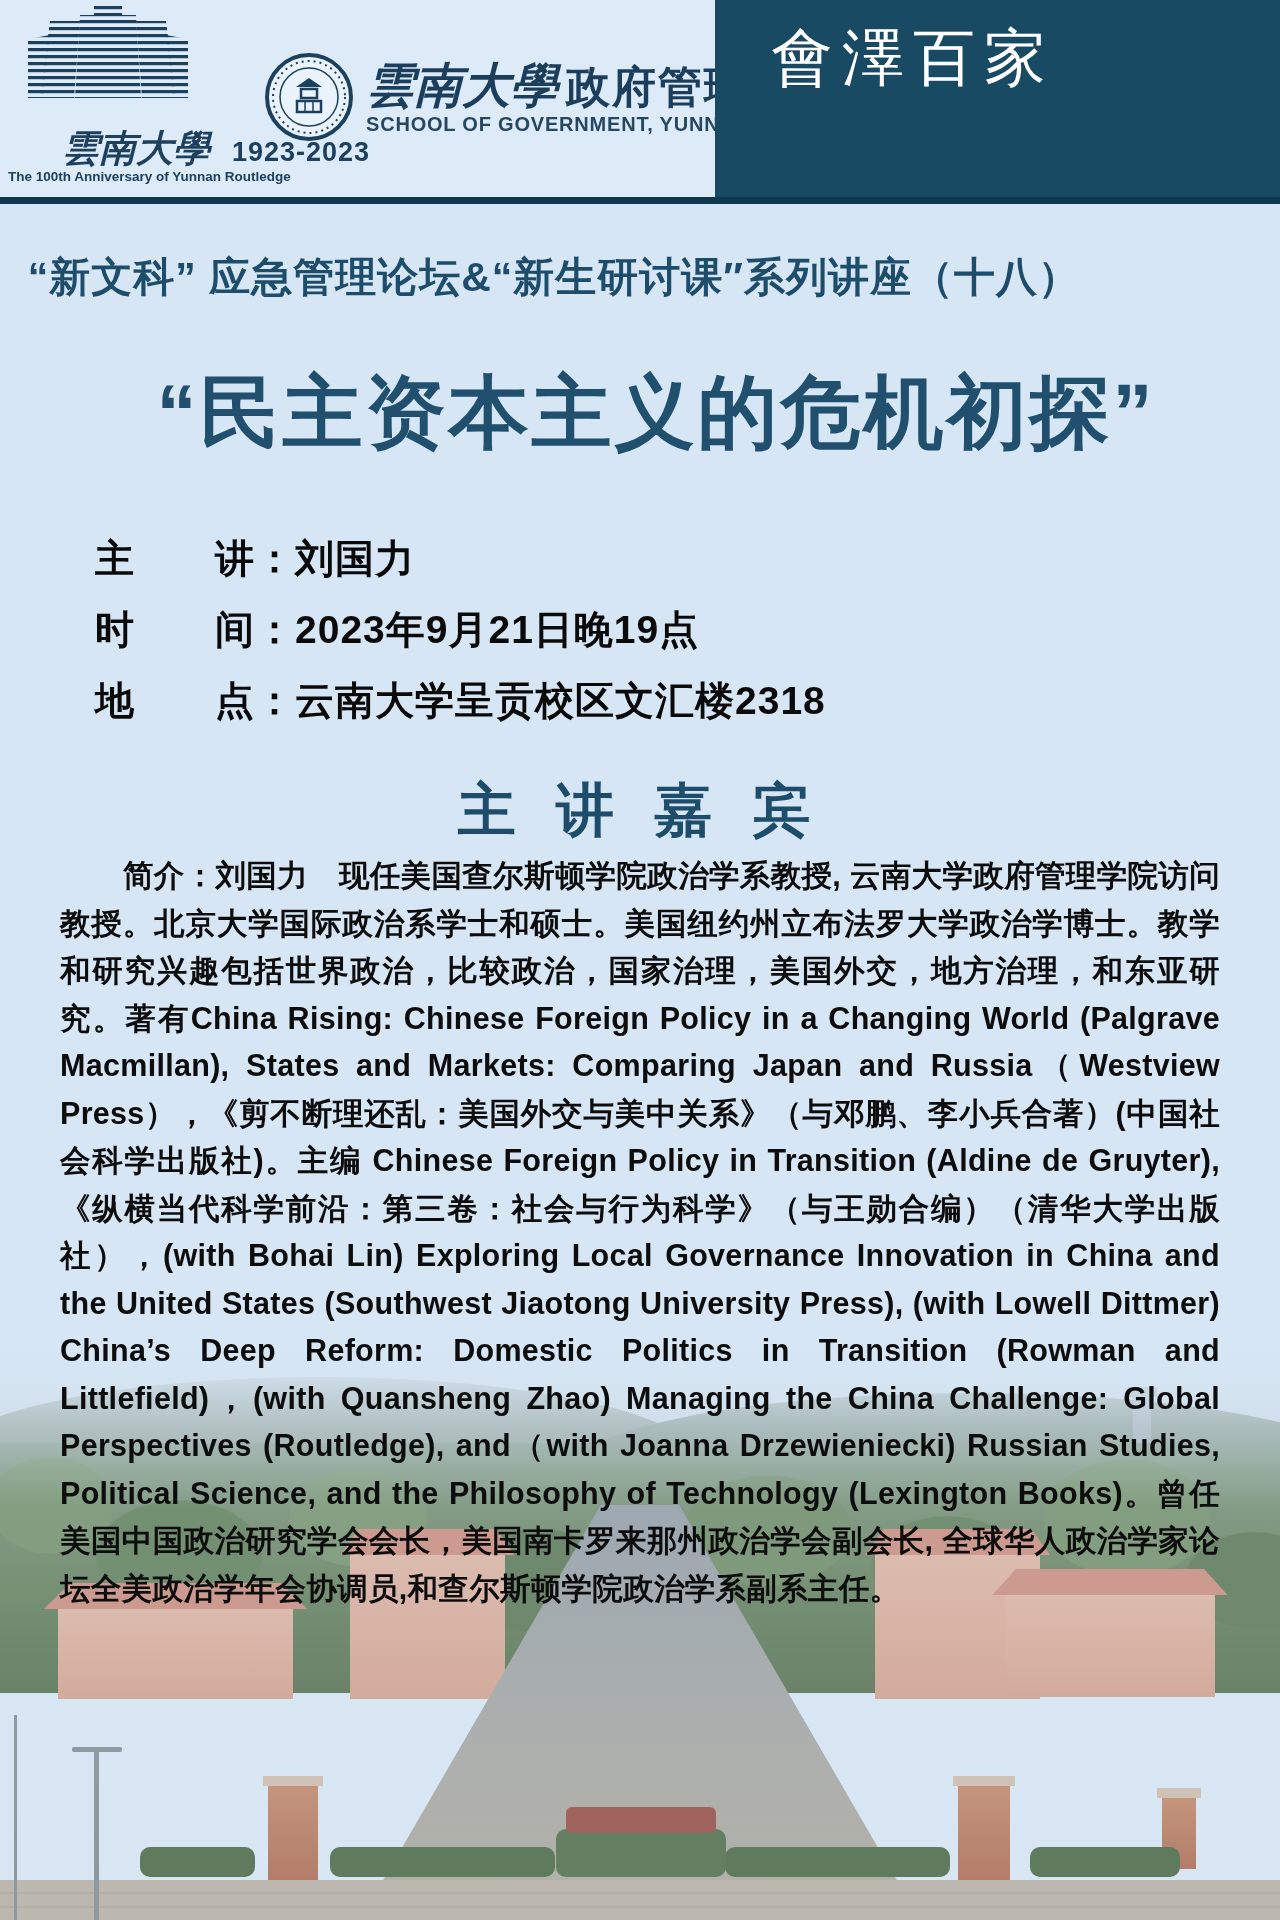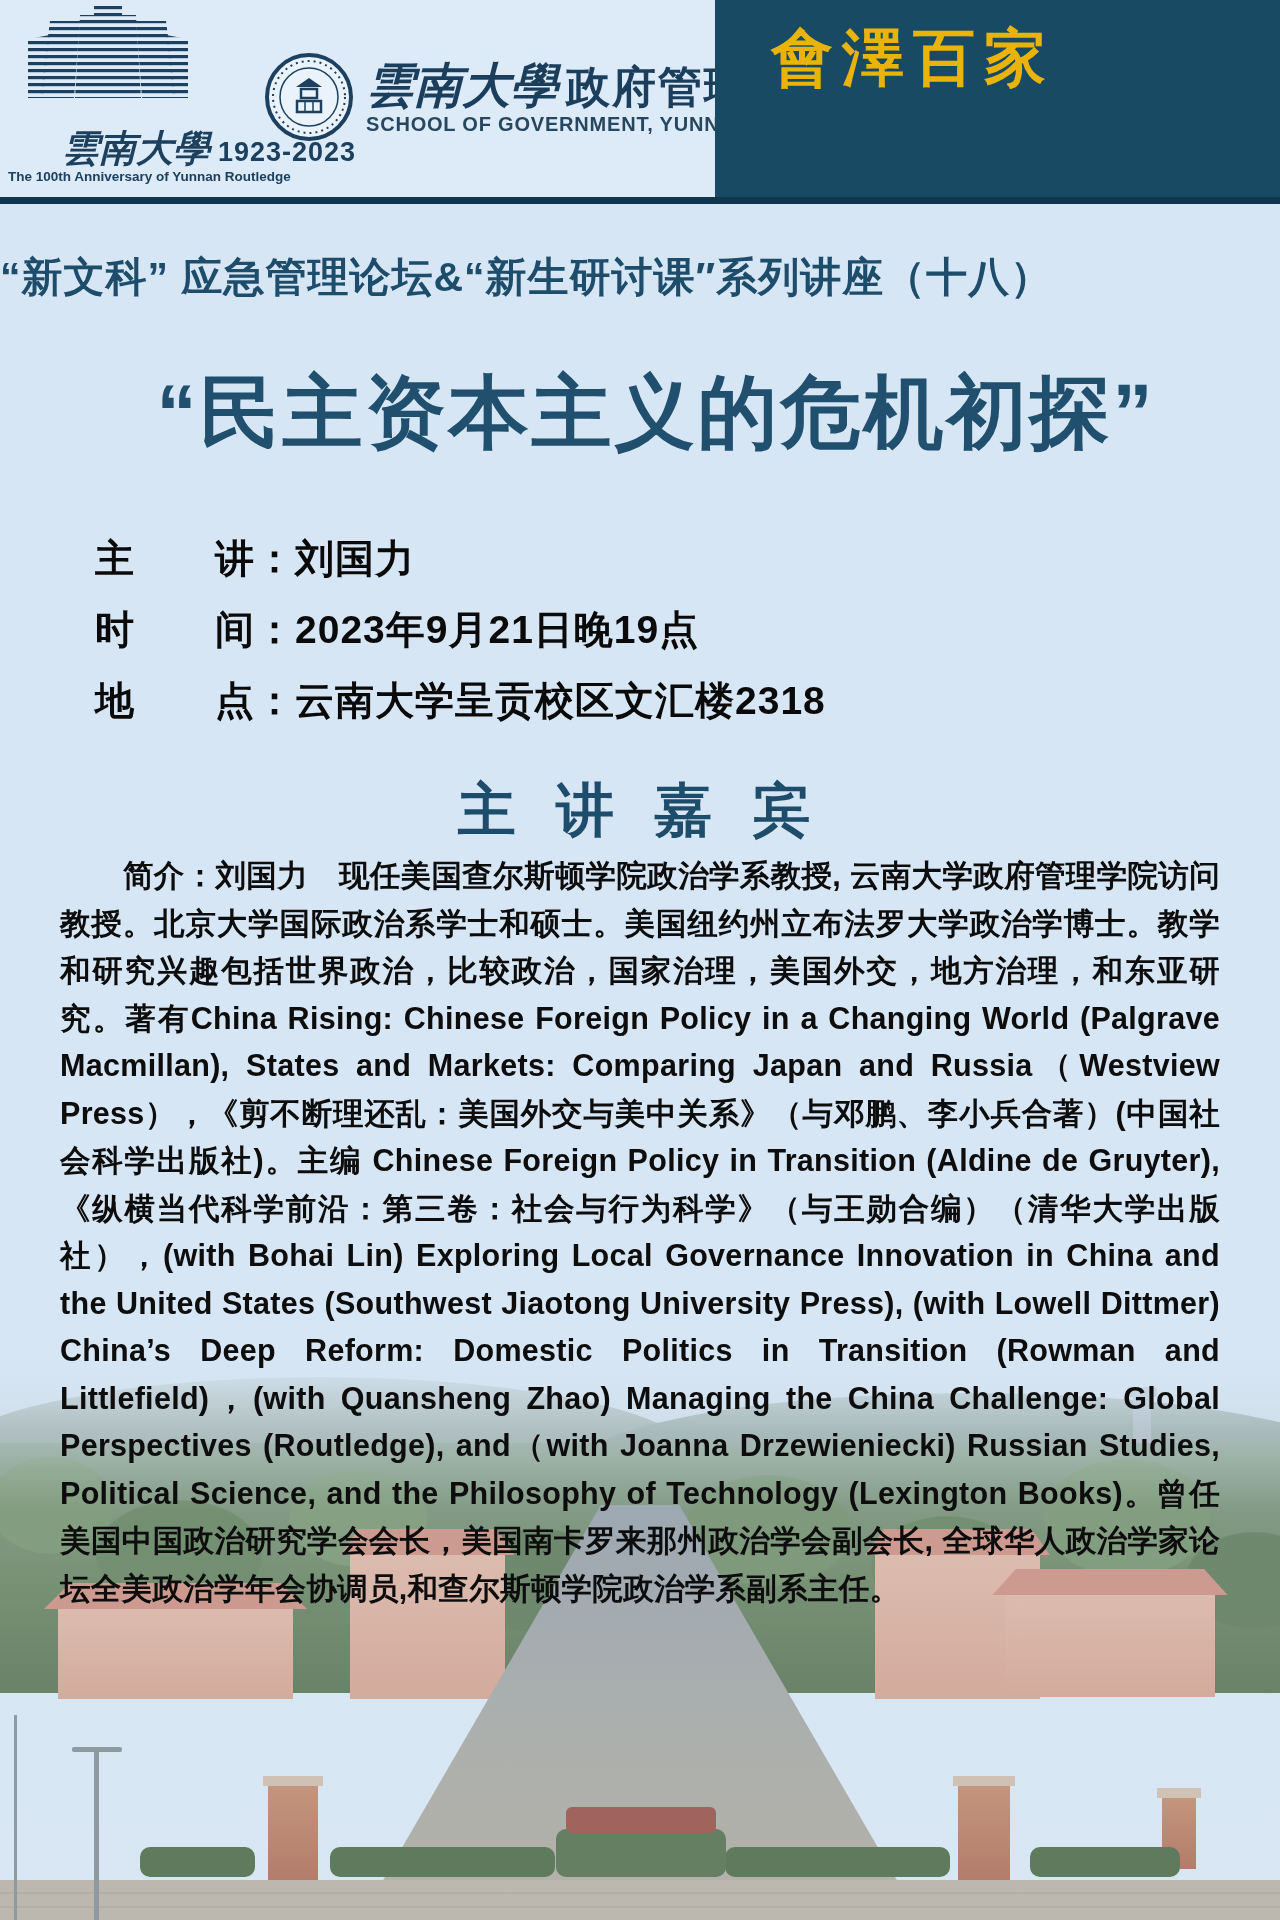--- a/index.html
+++ b/index.html
@@ -6,36 +6,36 @@
   .poster{
     position:relative;width:1280px;height:1920px;overflow:hidden;
     background:#d7e6f4;
     font-family:"Liberation Sans","DejaVu Sans",sans-serif;
   }
   
   .header{position:absolute;left:0;top:0;width:1280px;height:197px;background:#dcebf7;}
   .building-logo{position:absolute;left:28px;top:6px;}
   .univ-name-row{position:absolute;left:62px;top:124px;white-space:nowrap;}
   .univ-name-cn{font-family:"DejaVu Serif","Liberation Serif",serif;font-weight:700;font-size:37px;color:#1c405e;font-style:italic;}
-  .univ-years{font-weight:700;font-size:27px;color:#1c405e;margin-left:8px;letter-spacing:1px;}
+  .univ-years{font-weight:700;font-size:27px;color:#1c405e;margin-left:22px;letter-spacing:1px;}
   .univ-anniv{position:absolute;left:8px;top:169px;width:300px;font-size:13.5px;font-weight:700;color:#1c405e;white-space:nowrap;}
   .school-seal{position:absolute;left:265px;top:53px;}
   .school-cn{position:absolute;left:366px;top:54px;white-space:nowrap;color:#1b3e5c;}
   .school-cn .callig{font-family:"DejaVu Serif","Liberation Serif",serif;font-style:italic;font-weight:700;font-size:48px;}
   .school-cn .heiti{font-weight:900;font-size:44px;margin-left:8px;letter-spacing:2px;}
   .school-en{position:absolute;left:366px;top:113px;font-size:20px;font-weight:700;color:#27465f;letter-spacing:0.8px;white-space:nowrap;}
   .motto-block{position:absolute;left:715px;top:0;width:565px;height:197px;background:#194a64;}
-  .motto-line{position:absolute;color:#eab308;font-family:"DejaVu Serif","Liberation Serif",serif;
-    font-weight:700;font-size:62px;letter-spacing:9px;white-space:nowrap;}
+  .motto-line{position:absolute;color:#ffffff;font-family:"DejaVu Serif","Liberation Serif",serif;
+    font-weight:400;font-size:62px;letter-spacing:9px;white-space:nowrap;}
   .motto-line.l1{left:56px;top:16px;}
   .motto-line.l2{left:256px;top:106px;}
   .header-rule{position:absolute;left:0;top:197px;width:1280px;height:7px;background:#0e374e;}
 
   
-  .series-title{position:absolute;left:0;top:250px;width:1080px;text-align:left;
+  .series-title{position:absolute;left:0;top:250px;width:1080px;text-align:right;
     font-size:41px;font-weight:900;color:#1e4d6b;letter-spacing:1px;white-space:nowrap;}
   .main-title{position:absolute;left:16px;top:360px;width:1280px;text-align:center;
     font-size:80px;font-weight:900;color:#20506e;letter-spacing:3px;white-space:nowrap;}
   .info-block{position:absolute;left:95px;top:532px;}
   .info-row{height:71px;font-size:39px;font-weight:900;color:#0a0a0a;white-space:nowrap;}
   .info-label{letter-spacing:1px;}
   .info-value{letter-spacing:1px;}
   .guest-heading{position:absolute;left:0;top:772px;width:1280px;text-align:center;
     font-size:58px;font-weight:900;color:#1e4d6b;letter-spacing:12px;}
   .bio{position:absolute;left:60px;top:852px;width:1160px;margin:0;z-index:6;

